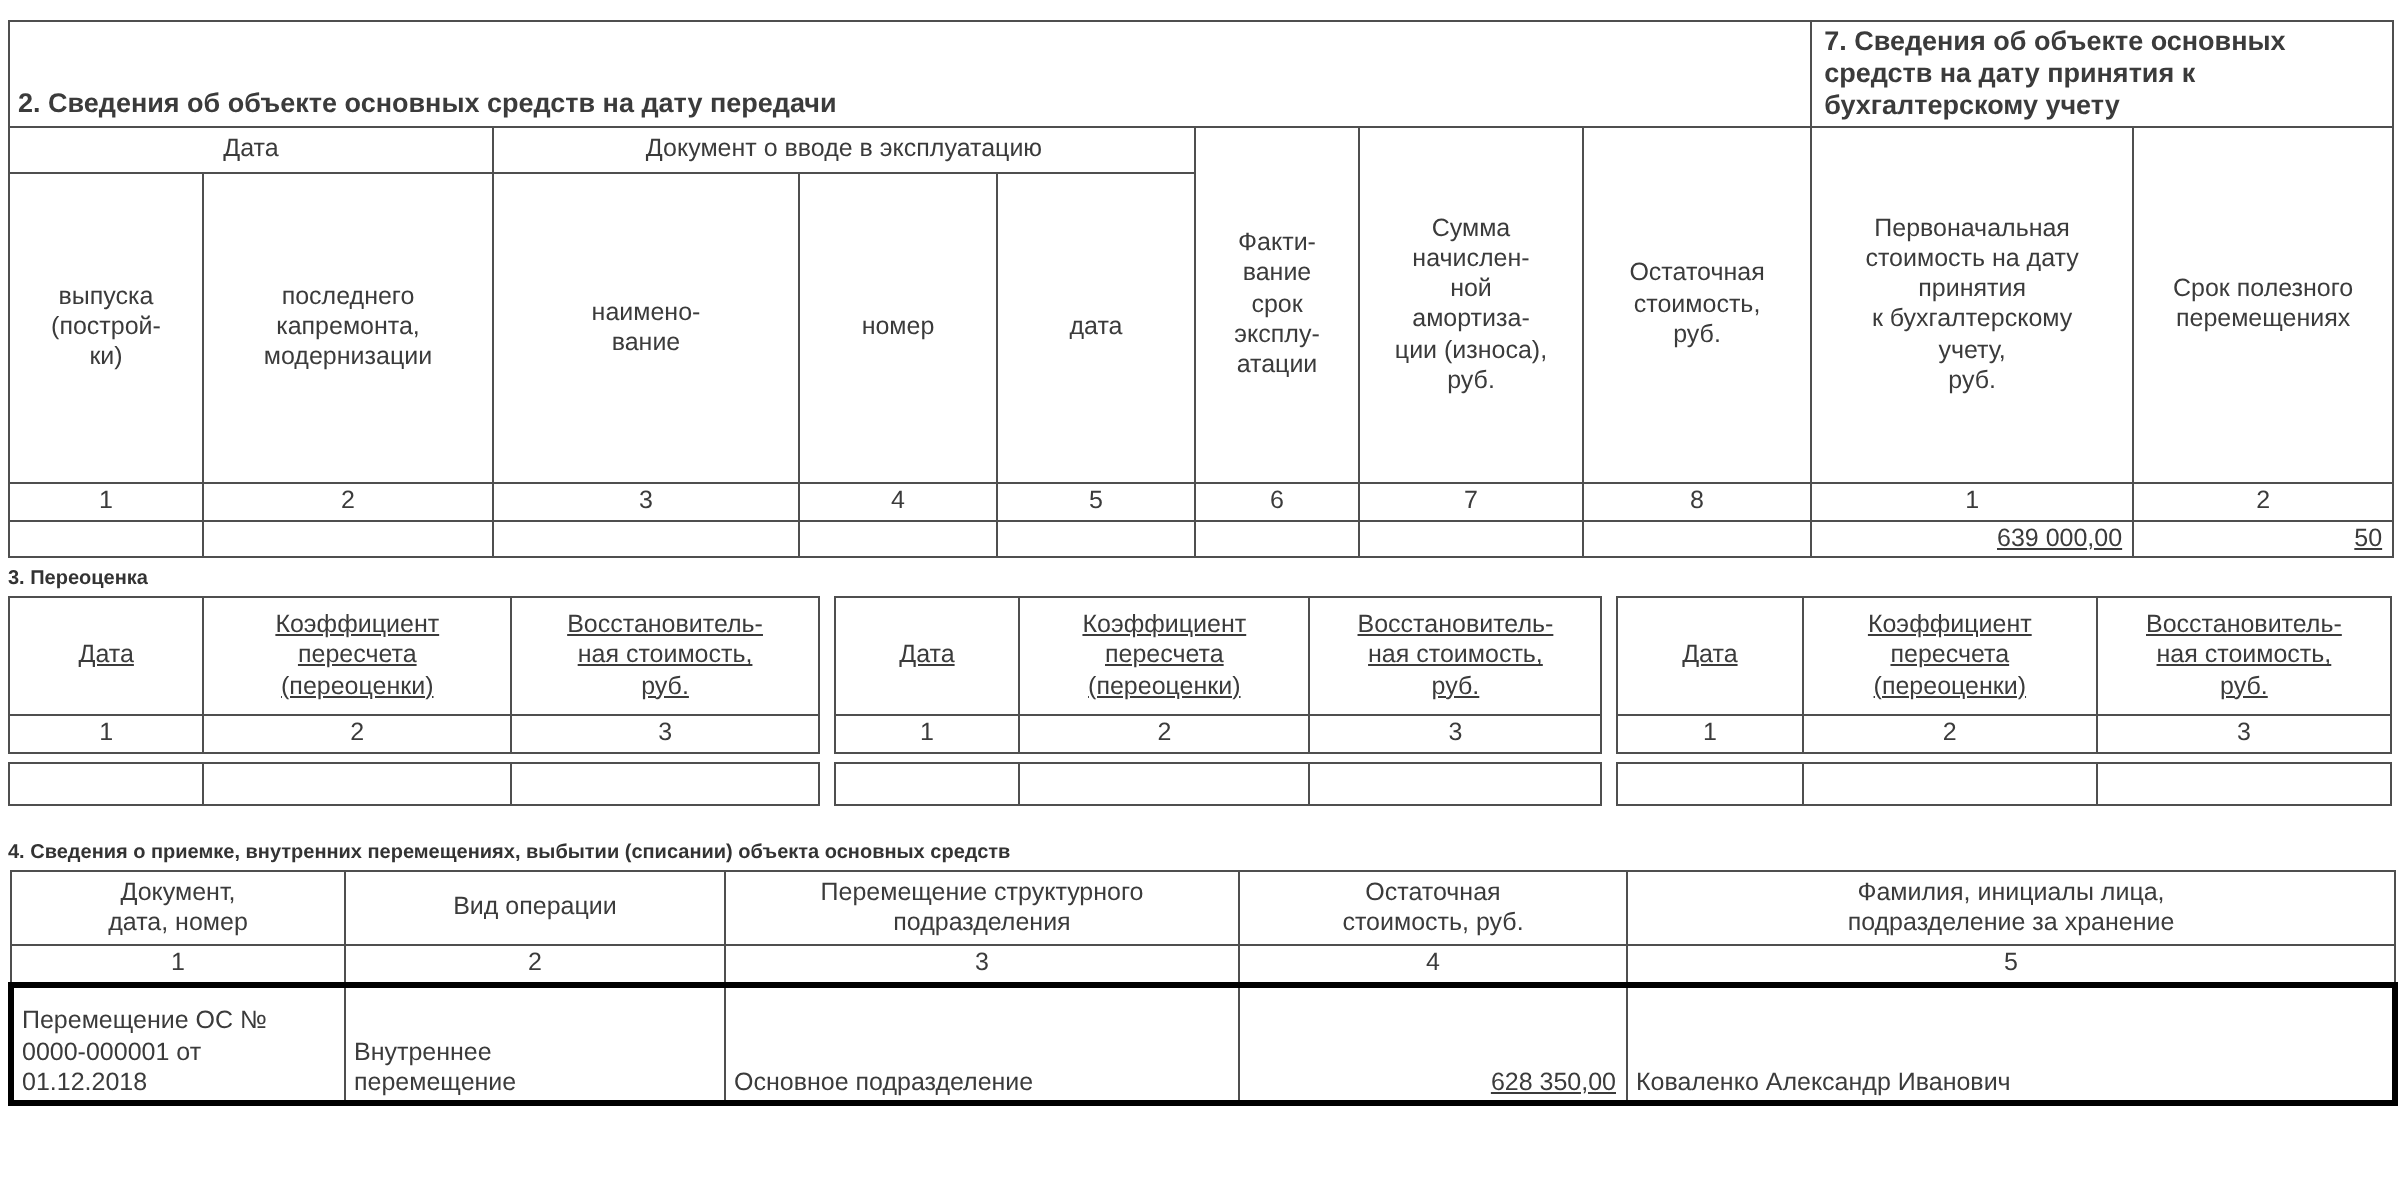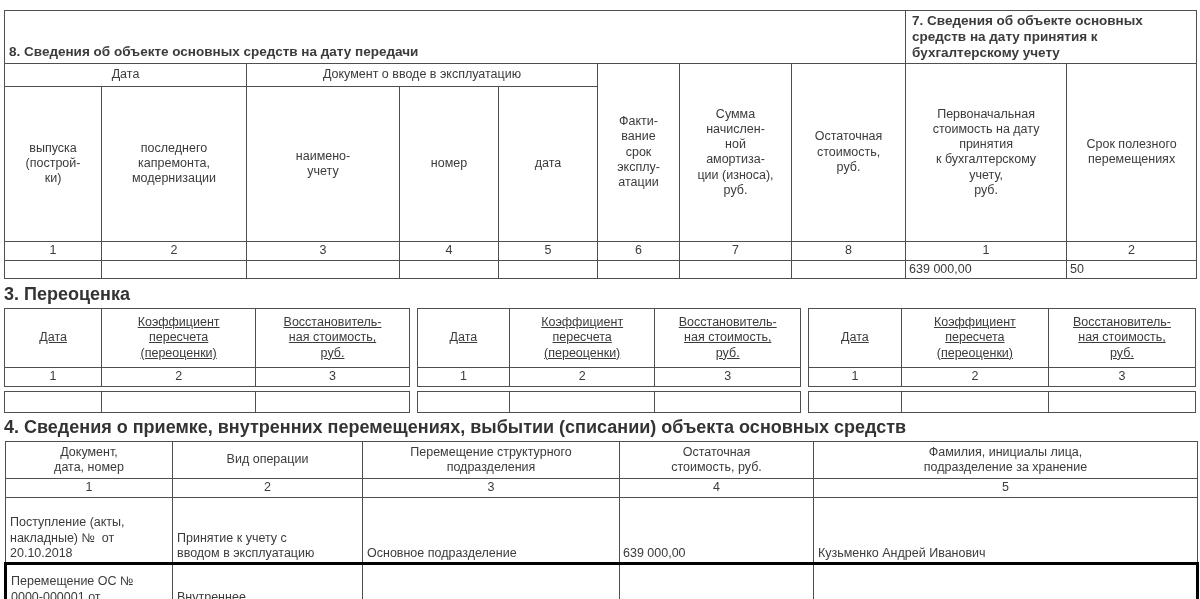--- a/index.html
+++ b/index.html
@@ -20,28 +20,28 @@
     text-align:center;
   }
   .pre{white-space:pre-line;}
   .title-cell{
     font-weight:bold;font-size:13.5px;line-height:1.18;
     text-align:left;
   }
   .title-cell.bottom{vertical-align:bottom;padding:2px 4px 3px 4px;}
   .title-cell.top{vertical-align:top;padding:2px 6px;}
   .sec-title{
-    font-weight:bold;font-size:18px;color:#333;
+    font-weight:bold;font-size:10px;color:#333;
     margin:5px 0 3px 0;
   }
   .r-group td{height:20px;}
   .r-sub td{height:152px;}
   .r-num td{height:16px;}
   .r-val td{height:15px;}
-  .num{text-align:left;padding-right:5px;}
+  .num{text-align:right;padding-right:5px;text-decoration:underline;}
   .left{text-align:left;padding-left:4px;}
   
   .s3-row{display:flex;justify-content:space-between;width:1192px;}
   .s3-group{display:flex;flex-direction:column;}
   .g1{width:406px;} .g2{width:384px;} .g3{width:388px;}
   .s3-head td{height:56px;text-decoration:underline;}
   .s3-empty{margin-top:4px;}
   .s3-empty td{height:18px;}
   
   .s4-head td{height:34px;}
@@ -64,21 +64,21 @@
       <col style="width:99px">
         <col style="width:99px">
         <col style="width:82px">
       <col style="width:112px">
         <col style="width:114px">
         <col style="width:161px">
       <col style="width:130px">
     </colgroup>
     <tbody>
     <tr style="height:48px">
-      <td colspan="8" class="title-cell bottom">8. Сведения об объекте основных средств на дату передачи</td>
+      <td colspan="8" class="title-cell bottom">2. Сведения об объекте основных средств на дату передачи</td>
       <td colspan="2" class="title-cell top">7. Сведения об объекте основных средств на дату принятия к бухгалтерскому учету</td>
     </tr>
     <tr class="r-group">
       <td colspan="2">Дата</td>
       <td colspan="3">Документ о вводе в эксплуатацию</td>
       <td rowspan="2" class="pre">Факти-
 вание
 срок
 эксплу-
 атации</td>
@@ -101,21 +101,21 @@
 перемещениях</td>
     </tr>
     <tr class="r-sub">
       <td class="pre">выпуска
 (построй-
 ки)</td>
       <td class="pre">последнего
 капремонта,
 модернизации</td>
       <td class="pre">наимено-
-учету</td>
+вание</td>
       <td>номер</td>
       <td>дата</td>
     </tr>
     <tr class="r-num">
       <td>1</td>
       <td>2</td>
       <td>3</td>
       <td>4</td>
       <td>5</td>
       <td>6</td>
@@ -258,21 +258,21 @@
           <td></td>
           <td></td>
           <td></td>
         </tr>
         </tbody>
       </table>
     </div>
 
   </div>
 
-  <div class="sec-title" style="margin-top:4px">4. Сведения о приемке, внутренних перемещениях, выбытии (списании) объекта основных средств</div>
+  <div class="sec-title" style="margin-top:18px">4. Сведения о приемке, внутренних перемещениях, выбытии (списании) объекта основных средств</div>
 
   <table>
     <colgroup>
       <col style="width:167px">
         <col style="width:190px">
         <col style="width:257px">
       <col style="width:194px">
         <col style="width:384px">
     </colgroup>
     <tbody>
@@ -287,30 +287,20 @@
       <td class="pre">Фамилия, инициалы лица,
 подразделение за хранение</td>
     </tr>
     <tr class="r-num">
       <td>1</td>
       <td>2</td>
       <td>3</td>
       <td>4</td>
       <td>5</td>
     </tr>
-    <tr class="s4-row">
-      <td class="pre left">Поступление (акты,
-накладные) №&nbsp; от
-20.10.2018</td>
-      <td class="pre left">Принятие к учету с
-вводом в эксплуатацию</td>
-      <td class="left">Основное подразделение</td>
-      <td class="num">639 000,00</td>
-      <td class="left">Кузьменко Андрей Иванович</td>
-    </tr>
     <tr class="s4-row2 highlight">
       <td class="pre left">Перемещение ОС №
 0000-000001 от
 01.12.2018</td>
       <td class="pre left">Внутреннее
 перемещение</td>
       <td class="left">Основное подразделение</td>
       <td class="num">628 350,00</td>
       <td class="left">Коваленко Александр Иванович</td>
     </tr>

